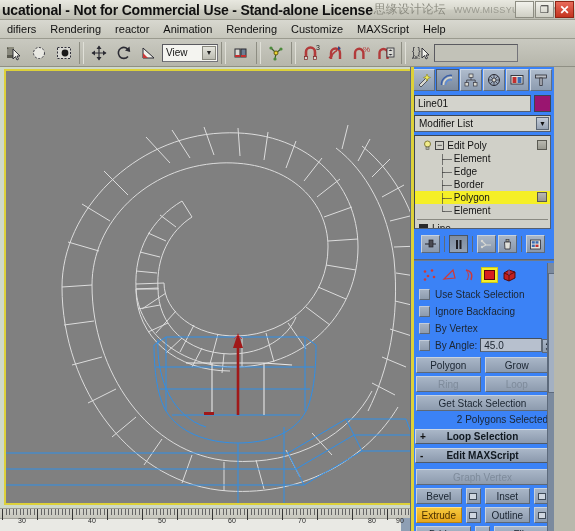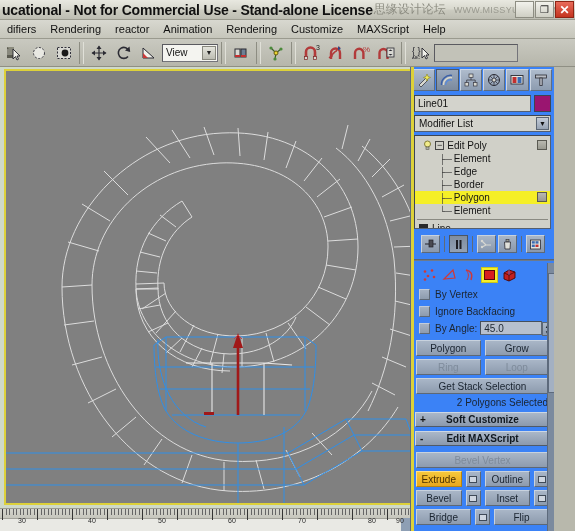--- a/index.html
+++ b/index.html
@@ -892,25 +892,29 @@
         <svg width="15" height="14" viewBox="0 0 15 14">
           <path d="M2 5 L7 2 L13 4 L13 10 L7 13 L2 11 Z" fill="#c22020" stroke="#4a0606" stroke-width="0.9"></path>
           <path d="M2 5 L7 7 L13 4 M7 7 L7 13" fill="none" stroke="#4a0606" stroke-width="0.8"></path>
           <path d="M7 2 L7 7" fill="none" stroke="#5a6ad0" stroke-width="0.8"></path>
         </svg>
       </div>
     </div>
 
     <div class="chk-row">
       <span class="chk"></span>
-      <span class="chk-lbl">By Vertex</span>
+      <span class="chk-lbl">Use Stack Selection</span>
     </div>
     <div class="chk-row">
       <span class="chk"></span>
       <span class="chk-lbl">Ignore Backfacing</span>
+    </div>
+    <div class="chk-row">
+      <span class="chk"></span>
+      <span class="chk-lbl">By Vertex</span>
     </div>
     <div class="chk-row">
       <span class="chk"></span>
       <span class="chk-lbl">By Angle:</span>
       <span class="spin-field">
         <span>45.0</span>
         <span class="spinner">
             <span>▲</span>
             <span>▼</span>
           </span>
@@ -928,52 +932,52 @@
       </div>
       <div class="btn-row">
         <div class="pbtn wide">Get Stack Selection</div>
       </div>
     </div>
 
     <div class="sel-status">2 Polygons Selected</div>
 
     <div class="rollout">
       <span class="pm">+</span>
-      <span class="rlbl">Soft Customize</span>
+      <span class="rlbl">Loop Selection</span>
     </div>
     <div class="rollout">
       <span class="pm">-</span>
       <span class="rlbl">Edit MAXScript</span>
     </div>
 
     <div class="btn-grid" style="margin-top:6px;">
       <div class="btn-row">
-        <div class="pbtn wide disabled">Bevel Vertex</div>
+        <div class="pbtn wide disabled">Graph Vertex</div>
+      </div>
+      <div class="btn-row">
+        <div class="pbtn">Bevel</div>
+        <div class="sq-btn">
+            <span class="sq-inner"></span>
+          </div>
+        <div class="pbtn">Inset</div>
+        <div class="sq-btn">
+            <span class="sq-inner"></span>
+          </div>
       </div>
       <div class="btn-row">
         <div class="pbtn hl">Extrude</div>
         <div class="sq-btn">
             <span class="sq-inner"></span>
           </div>
         <div class="pbtn">Outline</div>
         <div class="sq-btn">
             <span class="sq-inner"></span>
           </div>
       </div>
       <div class="btn-row">
-        <div class="pbtn">Bevel</div>
-        <div class="sq-btn">
-            <span class="sq-inner"></span>
-          </div>
-        <div class="pbtn">Inset</div>
-        <div class="sq-btn">
-            <span class="sq-inner"></span>
-          </div>
-      </div>
-      <div class="btn-row">
         <div class="pbtn">Bridge</div>
         <div class="sq-btn">
             <span class="sq-inner"></span>
           </div>
         <div class="pbtn">Flip</div>
       </div>
     </div>
 
     <div class="cp-scroll">
       <div class="thumb"></div>

